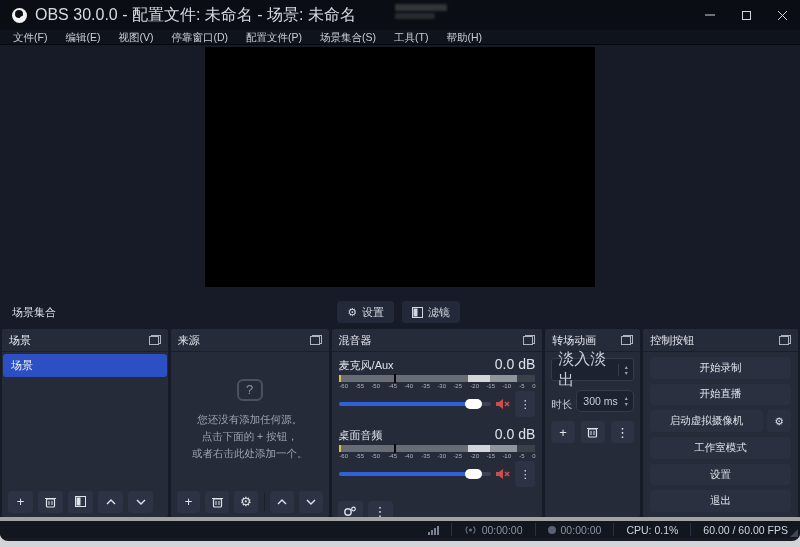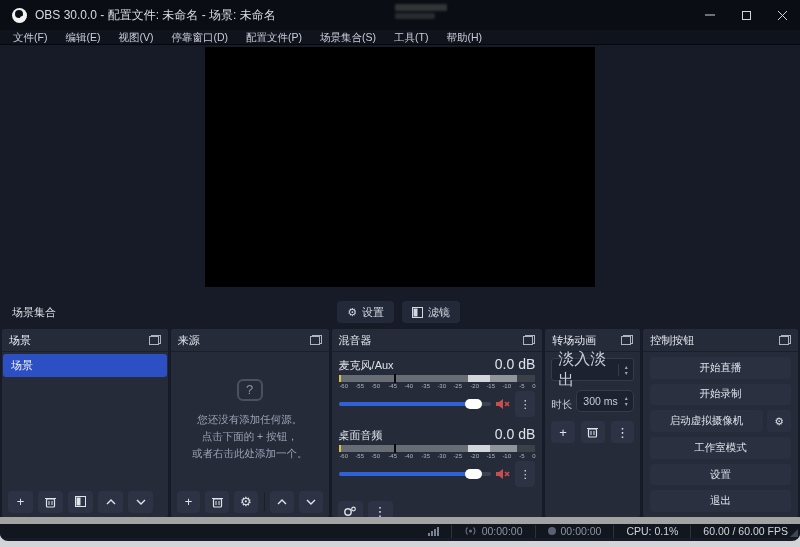--- a/index.html
+++ b/index.html
@@ -5,21 +5,21 @@
   * { margin:0; padding:0; box-sizing:border-box; }
   html,body { width:800px; height:547px; overflow:hidden; }
   body { background:#d2d4d8; font-family:"Liberation Sans","DejaVu Sans",sans-serif; }
   .window { width:800px; height:541px; background:#161b27; border-radius:0 0 8px 8px; overflow:hidden; position:relative; }
 
   
   .titlebar { height:30px; background:#0a0d13; display:flex; align-items:center; position:relative; }
   .obs-logo { width:15px; height:15px; border-radius:50%; background:#f2f2f2; margin:0 8px 0 12px; position:relative; }
   .obs-logo::after { content:""; position:absolute; left:3px; top:2px; width:8px; height:8px; border-radius:50%; background:#0a0d13; }
   .obs-logo::before { content:""; position:absolute; right:2px; bottom:2px; width:5px; height:5px; border-radius:50%; background:#f2f2f2; z-index:1; }
-  .title-text { color:#d7dbe3; font-size:12px; }
+  .title-text { color:#d7dbe3; font-size:16px; }
   .watermark { position:absolute; left:395px; top:4px; width:52px; height:18px; opacity:.35; filter:blur(1px); }
   .watermark .wline1 { width:52px; height:7px; background:rgba(210,220,210,.55); margin-bottom:2px; border-radius:1px; }
   .watermark .wline2 { width:40px; height:6px; background:rgba(200,210,205,.45); border-radius:1px; }
   .win-btns { margin-left:auto; display:flex; height:30px; }
   .win-btn { width:36px; height:30px; display:flex; align-items:center; justify-content:center; color:#cfd4dd; }
   .win-btn svg { stroke:#cfd4dd; }
 
   
   .menubar { height:15px; background:#0f131c; display:flex; align-items:center; padding-left:4px; border-bottom:1px solid #05070b; }
   .menu-item { color:#c9ced8; font-size:10.5px; padding:0 9px; line-height:15px; }
@@ -90,21 +90,21 @@
   .spin-arrows { width:14px; display:flex; flex-direction:column; align-items:center; justify-content:center; color:#9aa2b2; font-size:6px; line-height:6px; }
   .trans-btns { display:flex; gap:6px; margin-top:9px; }
 
   
   .controls-body { padding:5px 7px; display:flex; flex-direction:column; gap:5px; }
   .ctl-row { display:flex; gap:4px; }
   .ctl-btn { flex:1; height:22px; background:#2a3040; border-radius:4px; color:#dde1e9; font-size:10.5px; display:flex; align-items:center; justify-content:center; }
   .ctl-gear { flex:none; width:24px; }
 
   
-  .statusbar { height:21px; background:#12161f; display:flex; align-items:center; justify-content:flex-end; border-top:7px solid #a3a3a3; position:relative; }
+  .statusbar { height:21px; background:#12161f; display:flex; align-items:center; justify-content:flex-end; border-top:4px solid #a3a3a3; position:relative; }
   .sb-seg { display:flex; align-items:center; gap:5px; padding:0 12px; height:13px; border-left:1px solid #2a3142; color:#8b93a3; font-size:10.5px; }
   .sb-seg.bright { color:#ced4de; }
   .sb-bars { display:flex; align-items:flex-end; gap:1px; height:10px; }
   .sb-bars i { width:2px; background:#7a8290; display:block; }
   .sb-rec-dot { width:8px; height:8px; border-radius:50%; background:#5a6170; }
   .grip { position:absolute; right:2px; bottom:1px; width:8px; height:8px;
     background:linear-gradient(135deg,transparent 50%,#4a5160 50%); clip-path:polygon(100% 0,100% 100%,0 100%); opacity:.8; }
 </style>
 </head>
 <body>
@@ -376,22 +376,22 @@
         </div>
       </div>
     </div>
 
     <div class="dock dock-controls">
       <div class="dock-header">
         <span class="dock-title">控制按钮</span>
         <span class="popout"></span>
       </div>
       <div class="dock-body controls-body">
+        <div class="ctl-btn">开始录制</div>
         <div class="ctl-btn">开始直播</div>
-        <div class="ctl-btn">开始录制</div>
         <div class="ctl-row">
           <div class="ctl-btn">启动虚拟摄像机</div>
           <div class="ctl-btn ctl-gear">
               <span>⚙</span>
             </div>
         </div>
         <div class="ctl-btn">工作室模式</div>
         <div class="ctl-btn">设置</div>
         <div class="ctl-btn">退出</div>
       </div>

